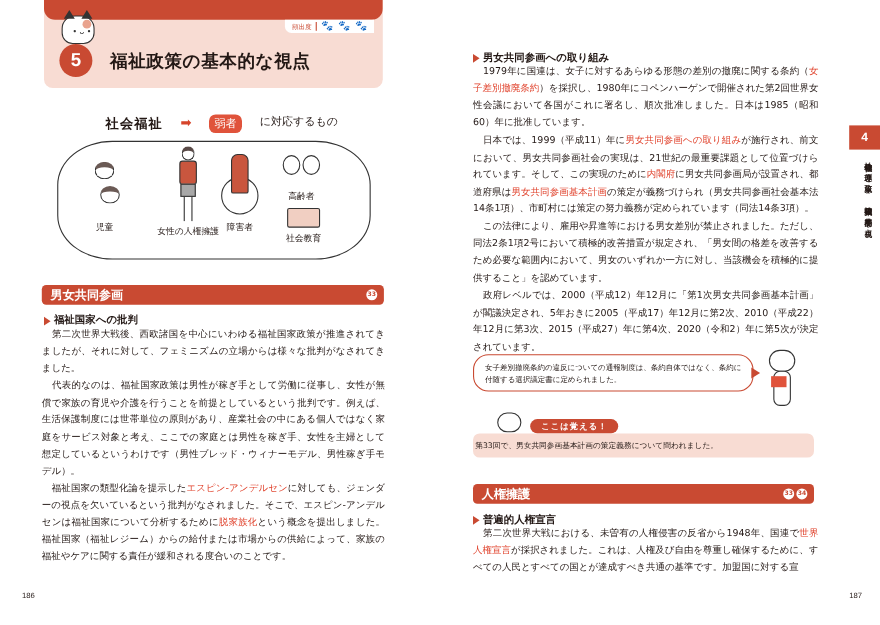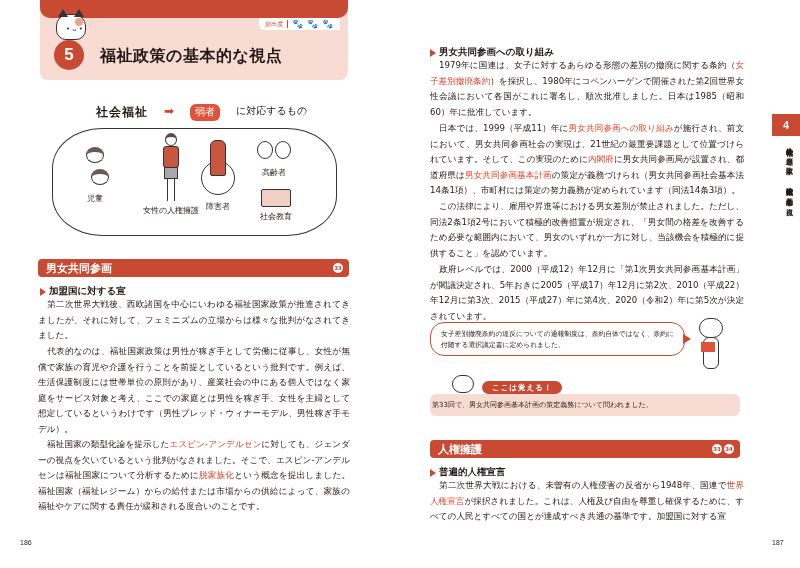--- a/index.html
+++ b/index.html
@@ -104,58 +104,58 @@
     <div class="illus-head">
       <span class="illus-shakai">社会福祉</span>
       <span class="illus-arrow">➡</span>
       <span class="illus-jaku">弱者</span>
       <span class="illus-rest">に対応するもの</span>
     </div>
     <div class="cloud">
       <div class="figure" style="left:28px; top:18px;">
         <div class="fig-shape child-face child-hair"></div>
         <div class="fig-shape child-face child-hair" style="margin-left:10px; margin-top:6px;"></div>
-        <div style="margin-top:8px;">児童</div>
+        <div style="margin-top:16px;">児童</div>
       </div>
       <div class="figure" style="left:78px; top:4px; width:80px;">
         <div class="fig-shape woman">
           <span class="head"></span>
             <span class="body"></span>
             <span class="skirt"></span>
             <span class="legs"></span>
         </div>
         <div style="margin-top:2px;">女性の人権擁護</div>
       </div>
       <div class="figure" style="left:148px; top:32px;">
         <div class="fig-shape wheel">
             <span class="rider"></span>
           </div>
         <div style="margin-top:6px;">障害者</div>
       </div>
       <div class="figure" style="left:196px; top:12px; width:50px;">
         <div><span class="elder-face"></span><span class="elder-face"></span></div>
-        <div style="margin-top:6px;">高齢者</div>
+        <div style="margin-top:12px;">高齢者</div>
       </div>
       <div class="figure" style="left:200px; top:60px; width:46px;">
         <div class="book"></div>
         <div style="margin-top:4px;font-family:Liberation Serif, serif;">社会教育</div>
       </div>
     </div>
   </div>
 
   <div class="sec-head" style="left:38px; top:259px; width:311px;">
     <span>男女共同参画</span>
     <div class="sec-badges">
       <span class="badge">33</span>
     </div>
   </div>
 
   <div class="sub-head" style="left:40px; top:285px;">
     <span class="tri"></span>
-    <span>加盟国に対する宣</span>
+    <span>福祉国家への批判</span>
   </div>
 
   <p class="para" style="left:38px; top:344px; width:312px;"><span class="ind"></span><span>代表的なのは、福祉国家政策は男性が稼ぎ手として労働に従事し、女性が無償で家族の育児や介護を行うことを前提としているという批判です。例えば、生活保護制度には世帯単位の原則があり、産業社会の中にある個人ではなく家庭をサービス対象と考え、ここでの家庭とは男性を稼ぎ手、女性を主婦として想定しているというわけです（男性ブレッド・ウィナーモデル、男性稼ぎ手モデル）。</span></p>
   <p class="para" style="left:38px; top:297px; width:312px;"><span class="ind"></span><span>第二次世界大戦後、西欧諸国を中心にいわゆる福祉国家政策が推進されてきましたが、それに対して、フェミニズムの立場からは様々な批判がなされてきました。</span></p>
   <p class="para" style="left:38px; top:437px; width:312px;"><span class="ind"></span><span>福祉国家の類型化論を提示した</span><span class="red">エスピン-アンデルセン</span><span>に対しても、ジェンダーの視点を欠いているという批判がなされました。そこで、エスピン-アンデルセンは福祉国家について分析するために</span><span class="red">脱家族化</span><span>という概念を提出しました。福祉国家（福祉レジーム）からの給付または市場からの供給によって、家族の福祉やケアに関する責任が緩和される度合いのことです。</span></p>
 
   <div class="page-num" style="left:20px;">186</div>
 </div>
 
 <div class="page page-right">

